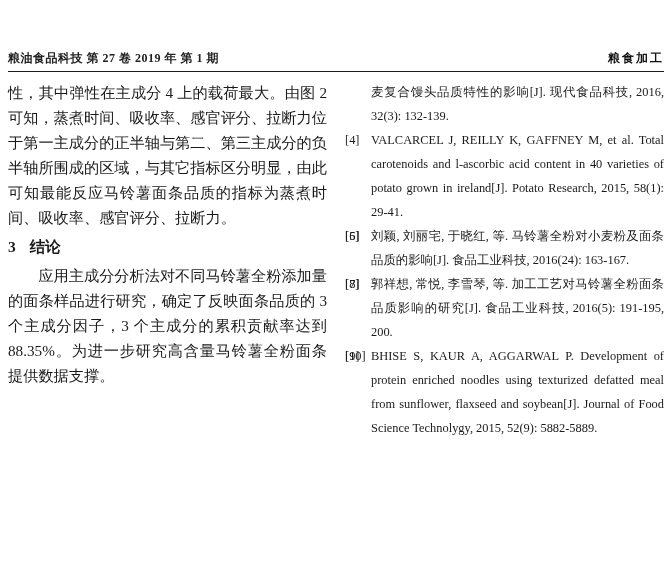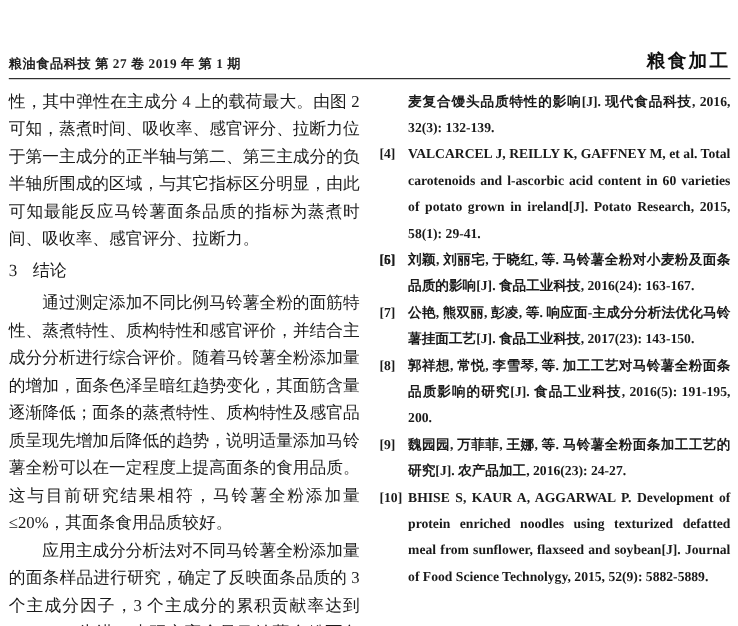--- a/index.html
+++ b/index.html
@@ -28,21 +28,21 @@
     border-bottom: 1.5px solid #1a1a1a;
   }
   .journal-info {
     font-size: 12px;
     font-weight: bold;
     letter-spacing: 0.5px;
     color: #222222;
     margin-top: 44px;
   }
   .section-tag {
-    font-size: 17px;
+    font-size: 12px;
     font-weight: bold;
     letter-spacing: 2px;
     color: #111111;
   }
   
   .columns {
     display: flex;
     gap: 18px;
     margin-top: 8px;
   }
@@ -53,37 +53,36 @@
   
   .col-left {
     font-size: 15.2px;
     line-height: 25px;
     text-align: justify;
     color: #1a1a1a;
   }
   .col-left p { text-align: justify; }
   .para-indent { text-indent: 2em; }
   .conclusion-heading {
-    font-weight: normal;
+    font-weight: bold;
     font-size: 15.5px;
     margin: 6px 0 5px 0;
     line-height: 22px;
   }
   .conclusion-heading .h-num { margin-right: 14px; }
   
   .col-right {
     font-size: 12.4px;
     line-height: 24px;
     color: #1a1a1a;
   }
   .ref {
     position: relative;
     padding-left: 26px;
     text-align: justify;
-    font-weight: bold;
   }
   .ref .ref-label {
     position: absolute;
     left: 0;
     top: 0;
   }
 </style>
 </head>
 <body>
 
@@ -94,51 +93,48 @@
     <span class="section-tag">粮食加工</span>
   </div>
 
   <div class="columns">
 
     <div class="col col-left">
       <p>性，其中弹性在主成分 4 上的载荷最大。由图 2 可知，蒸煮时间、吸收率、感官评分、拉断力位于第一主成分的正半轴与第二、第三主成分的负半轴所围成的区域，与其它指标区分明显，由此可知最能反应马铃薯面条品质的指标为蒸煮时间、吸收率、感官评分、拉断力。</p>
       <div class="conclusion-heading">
         <span class="h-num">3</span><span>结论</span>
       </div>
-      <p class="para-indent">通过测定添加不同比例马铃薯全粉的面筋特性、蒸煮特性、质构特性和感官评价，并结合主成分分析进行综合评价。随着马铃薯全粉添加量的增加，面条色泽呈暗红趋势变化，其面筋含量逐渐降低；面条的蒸煮特性、质构特性及感官品质呈现先增加后降低的趋势，说明适量添加马铃薯全粉可以在一定程度上提高面条的食用品质。这与目前研究结果相符，马铃薯全粉添加量≤20%，其面条食用品质较好。</p>
       <p class="para-indent">应用主成分分析法对不同马铃薯全粉添加量的面条样品进行研究，确定了反映面条品质的 3 个主成分因子，3 个主成分的累积贡献率达到88.35%。为进一步研究高含量马铃薯全粉面条提供数据支撑。</p>
     </div>
 
     <div class="col col-right">
       <div class="ref">
         <span class="ref-label"></span>
         <span>麦复合馒头品质特性的影响[J]. 现代食品科技, 2016, 32(3): 132-139.</span>
       </div>
       <div class="ref">
         <span class="ref-label">[4]</span>
-        <span>VALCARCEL J, REILLY K, GAFFNEY M, et al. Total carotenoids and l-ascorbic acid content in 60 varieties of potato grown in ireland[J]. Potato Research, 2015, 58(1): 29-41.</span>
+        <span>VALCARCEL J, REILLY K, GAFFNEY M, et al. Total carotenoids and l-ascorbic acid content in 40 varieties of potato grown in ireland[J]. Potato Research, 2015, 58(1): 29-41.</span>
       </div>
       <div class="ref">
         <span class="ref-label">[5]</span>
       </div>
       <div class="ref">
         <span class="ref-label">[6]</span>
         <span>刘颖, 刘丽宅, 于晓红, 等. 马铃薯全粉对小麦粉及面条品质的影响[J]. 食品工业科技, 2016(24): 163-167.</span>
       </div>
       <div class="ref">
         <span class="ref-label">[7]</span>
-        <span>公艳, 熊双丽, 彭凌, 等. 响应面-主成分分析法优化马铃薯挂面工艺[J]. 食品工业科技, 2017(23): 143-150.</span>
       </div>
       <div class="ref">
         <span class="ref-label">[8]</span>
         <span>郭祥想, 常悦, 李雪琴, 等. 加工工艺对马铃薯全粉面条品质影响的研究[J]. 食品工业科技, 2016(5): 191-195, 200.</span>
       </div>
       <div class="ref">
         <span class="ref-label">[9]</span>
-        <span>魏园园, 万菲菲, 王娜, 等. 马铃薯全粉面条加工工艺的研究[J]. 农产品加工, 2016(23): 24-27.</span>
       </div>
       <div class="ref">
         <span class="ref-label">[10]</span>
         <span>BHISE S, KAUR A, AGGARWAL P. Development of protein enriched noodles using texturized defatted meal from sunflower, flaxseed and soybean[J]. Journal of Food Science Technolygy, 2015, 52(9): 5882-5889.</span>
       </div>
 
     </div>
 
   </div>
 </div>

